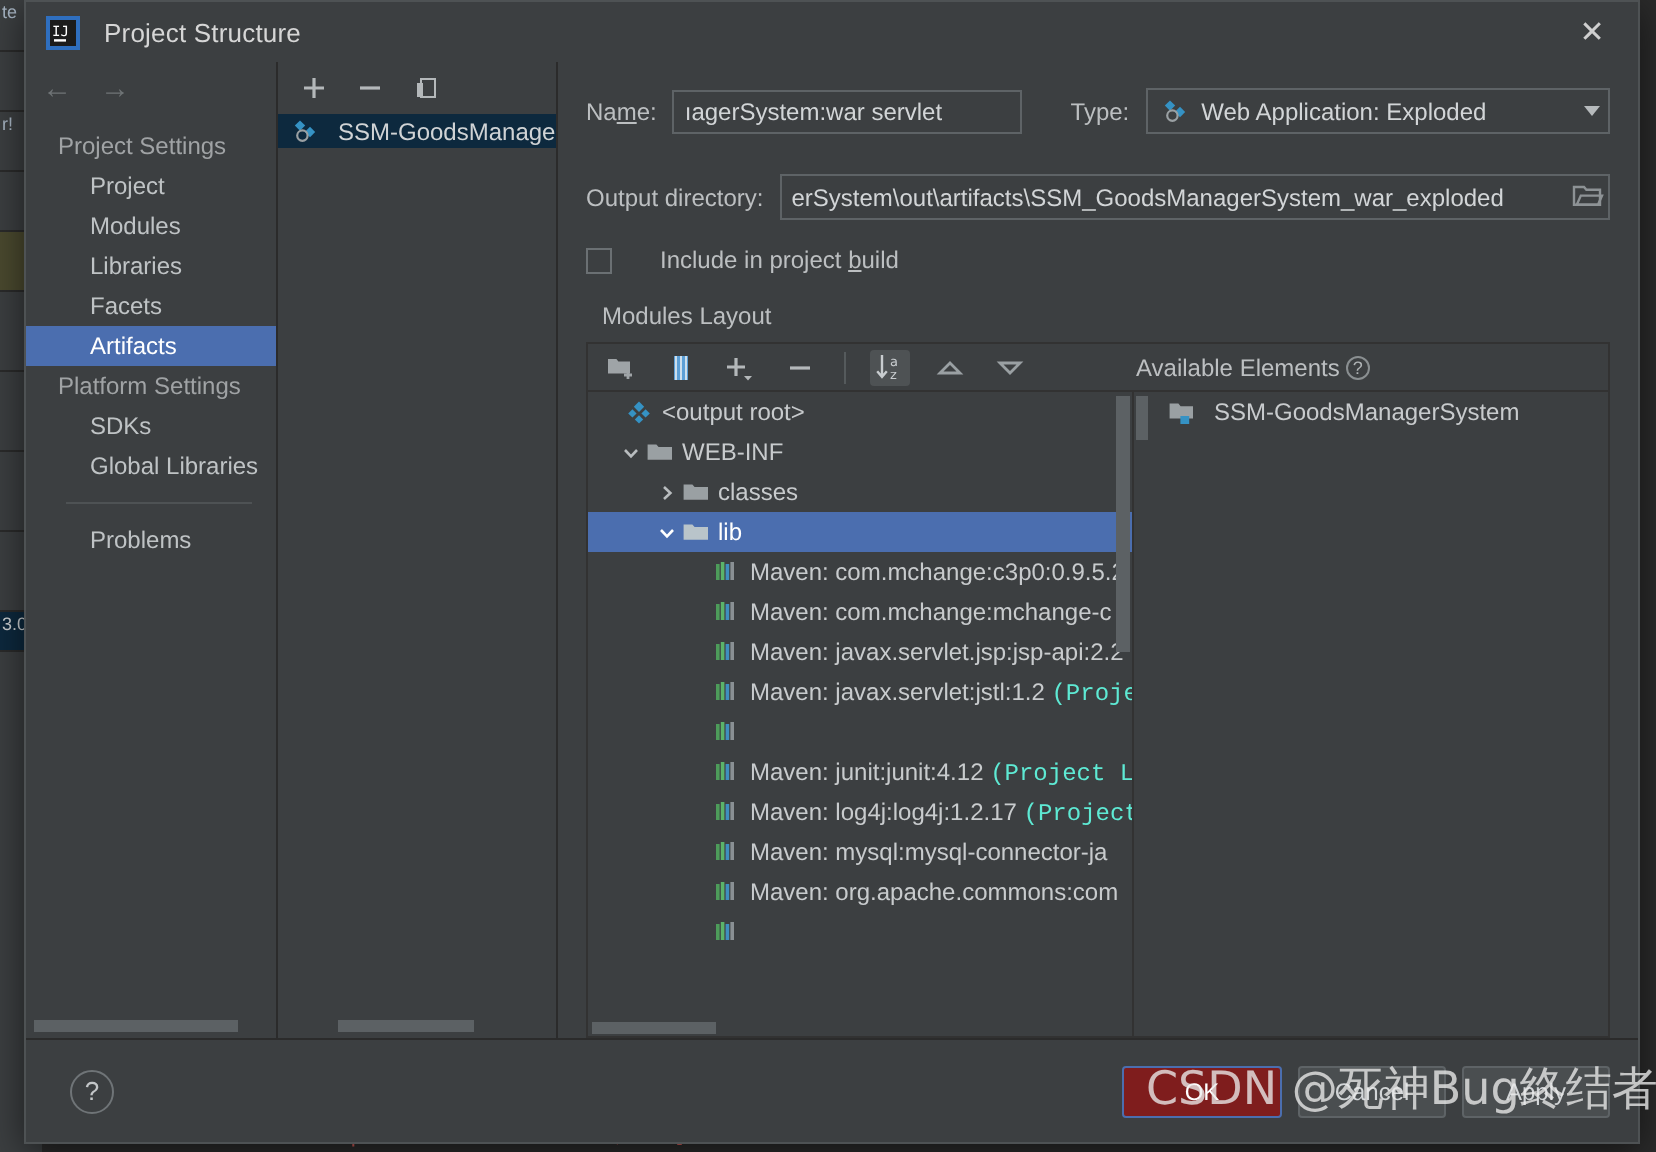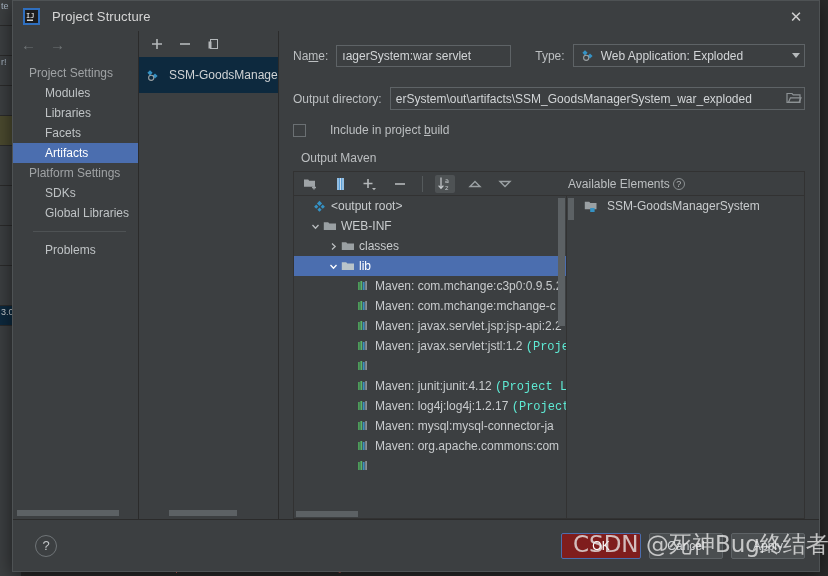--- a/index.html
+++ b/index.html
@@ -106,21 +106,21 @@
     background: #3c3f41; border-right: 1px solid #2b2b2b;
     display: flex; flex-direction: column; position: relative;
   }
   #artifacts-toolbar {
     height: 26px; display: flex; align-items: center; gap: 12px; padding-left: 10px;
   }
   .tb-btn { width: 16px; height: 16px; display: flex; align-items: center; justify-content: center;
             color: #b4b8ba; cursor: pointer; }
   #artifacts-list { flex: 1; }
   .artifact-row {
-    height: 36px; display: flex; align-items: center; gap: 5px;
+    height: 17px; display: flex; align-items: center; gap: 5px;
     padding-left: 6px; white-space: nowrap; overflow: hidden; cursor: pointer;
   }
   .artifact-row.selected { background: #0d293e; color: #ffffff; }
   .artifact-row .label { font-size: 12px; color: #d0d3d5; }
   #artifacts-hscroll { position: absolute; left: 30px; bottom: 3px; width: 106px; height: 6px; }
   #artifacts-hscroll .thumb { height: 6px; width: 68px; background: #5c6164; }
 
   
   #editor {
     flex: 1; background: #3c3f41; display: flex; flex-direction: column;
@@ -294,20 +294,21 @@
 
   <div id="dlg-body">
 
     <div id="nav">
       <div id="nav-toolbar">
         <span class="nav-arrow">←</span>
         <span class="nav-arrow">→</span>
       </div>
       <div id="nav-list">
         <div class="nav-group">Project Settings</div>
+        <div class="nav-item">Project</div>
         <div class="nav-item">Modules</div>
         <div class="nav-item">Libraries</div>
         <div class="nav-item">Facets</div>
         <div class="nav-item selected">Artifacts</div>
         <div class="nav-group">Platform Settings</div>
         <div class="nav-item">SDKs</div>
         <div class="nav-item">Global Libraries</div>
         <div class="nav-sep"></div>
         <div class="nav-item">Problems</div>
       </div>
@@ -382,21 +383,21 @@
             </svg>
           </span>
         </div>
       </div>
 
       <div class="chk-row" style="margin-top:13px;">
         <span class="chkbox"></span>
         <span class="form-label">Include in project <u>b</u>uild</span>
       </div>
 
-      <div class="section-title" style="margin-top:14px; padding-left:22px;">Output Maven</div>
+      <div class="section-title" style="margin-top:14px; padding-left:22px;">Modules Layout</div>
 
       <div id="layout-panel">
 
         <div id="layout-toolbar">
           <span class="tb-sq">
             <svg width="15" height="14" viewBox="0 0 15 14">
               <path d="M1 2.5h4.2l1 1.2H12v6H1z" fill="#9fa4a7"></path>
               <path d="M11 8.5v4M9 10.5h4" stroke="#9fa4a7" stroke-width="1.4"></path>
             </svg>
           </span>

